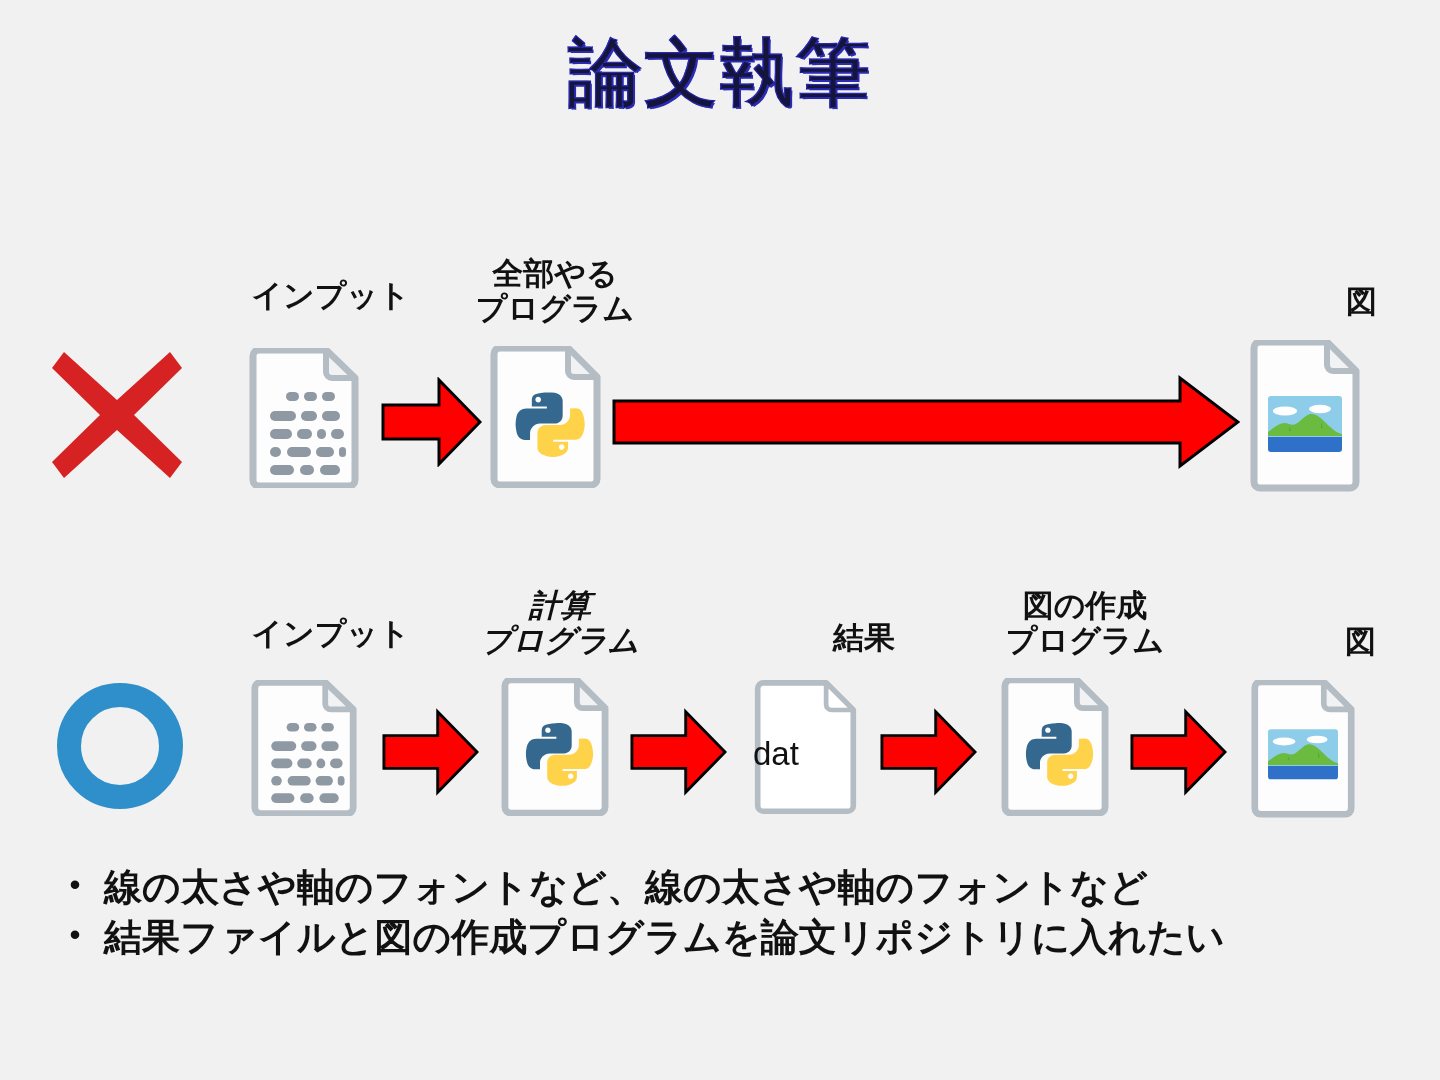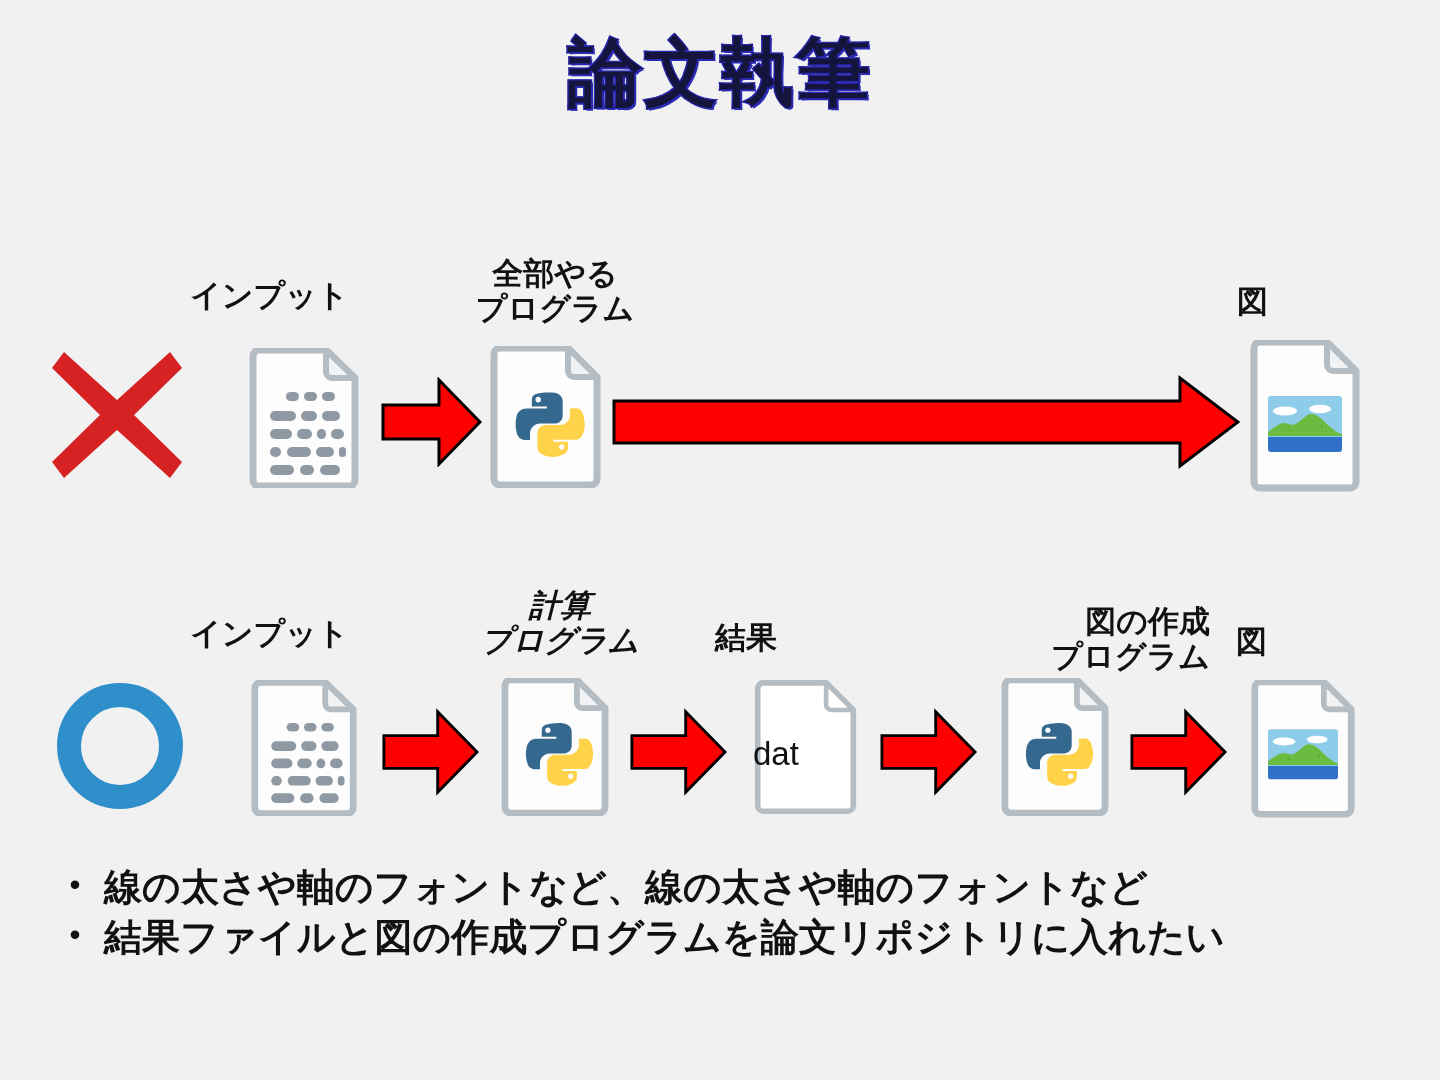--- a/index.html
+++ b/index.html
@@ -20,21 +20,21 @@
   }
 
   
   .slide-title {
     position: absolute;
     left: 0;
     top: 36px;
     width: 1440px;
     text-align: center;
     font-size: 74px;
-    font-weight: bold;
+    font-weight: normal;
     line-height: 1.0;
     letter-spacing: 2px;
     color: #14143c;
     -webkit-text-stroke: 2.5px #1e1ea0;
     paint-order: stroke fill;
     text-shadow: 2px 2px 0 #2a2ab4, -1px -1px 0 #2a2ab4;
   }
 
   .slide-subtitle {
     position: absolute;
@@ -49,21 +49,21 @@
     color: #111111;
   }
 
   
   .node-label {
     position: absolute;
     font-size: 31px;
     font-weight: bold;
     line-height: 1.13;
     color: #111111;
-    text-align: left;
+    text-align: right;
     white-space: pre-line;
   }
 
   
   .mark {
     position: absolute;
   }
 
   
   .fileicon {
@@ -292,21 +292,21 @@
       <span style="font-size:33px; color:#111111; font-family:'Liberation Sans', sans-serif; margin-top:12px;">dat</span>
     </div>
   </div>
 
   <div class="arrow" style="left:880px; top:708px;">
     <svg width="97" height="88" viewBox="0 0 101 90" aria-hidden="true">
       <polygon points="2,28 58,28 58,3 99,45 58,87 58,62 2,62" fill="#ff0000" stroke="#000000" stroke-width="3" stroke-linejoin="miter"></polygon>
     </svg>
   </div>
 
-  <div class="node-label" style="left:960px; top:604px; width:250px; text-align:right;">図の作成
+  <div class="node-label" style="left:960px; top:588px; width:250px; text-align:center;">図の作成
 プログラム</div>
 
   <div class="fileicon" style="left:1000px; top:678px;">
     <svg width="110" height="138" viewBox="0 0 113 142" aria-hidden="true">
       <path d="M5 8 a6 6 0 0 1 6 -6 H79 L108 31 V133 a6 6 0 0 1 -6 6 H11 a6 6 0 0 1 -6 -6 Z" fill="#fdfdfd" stroke="#b4bcc4" stroke-width="7" stroke-linejoin="round"></path>
       <path d="M79 2 L108 31 H85 a6 6 0 0 1 -6 -6 Z" fill="#f1f2f3" stroke="#b4bcc4" stroke-width="6" stroke-linejoin="round"></path>
       <g transform="translate(26,46) scale(0.255)">
         <path fill="#34688f" d="M123 2c-10 0-20 1-28 3-25 4-29 13-29 30v22h59v8H44c-18 0-33 11-38 31-5 23-5 37 0 61 4 18 15 31 33 31h20v-26c0-20 18-38 39-38h58c17 0 31-14 31-31V35c0-17-14-29-31-32-11-1-22-2-33-1zM91 19c6 0 11 5 11 11s-5 11-11 11-11-5-11-11 5-11 11-11z"></path>
         <path fill="#ffd349" d="M216 65v25c0 21-18 39-39 39h-58c-17 0-31 15-31 31v58c0 17 14 27 31 32 20 6 39 7 58 0 16-5 31-14 31-32v-23h-58v-8h88c18 0 25-13 31-31 6-19 6-37 0-61-4-18-13-31-31-31zm-33 140c6 0 11 5 11 11s-5 11-11 11-11-5-11-11 5-11 11-11z"></path>
       </g>

